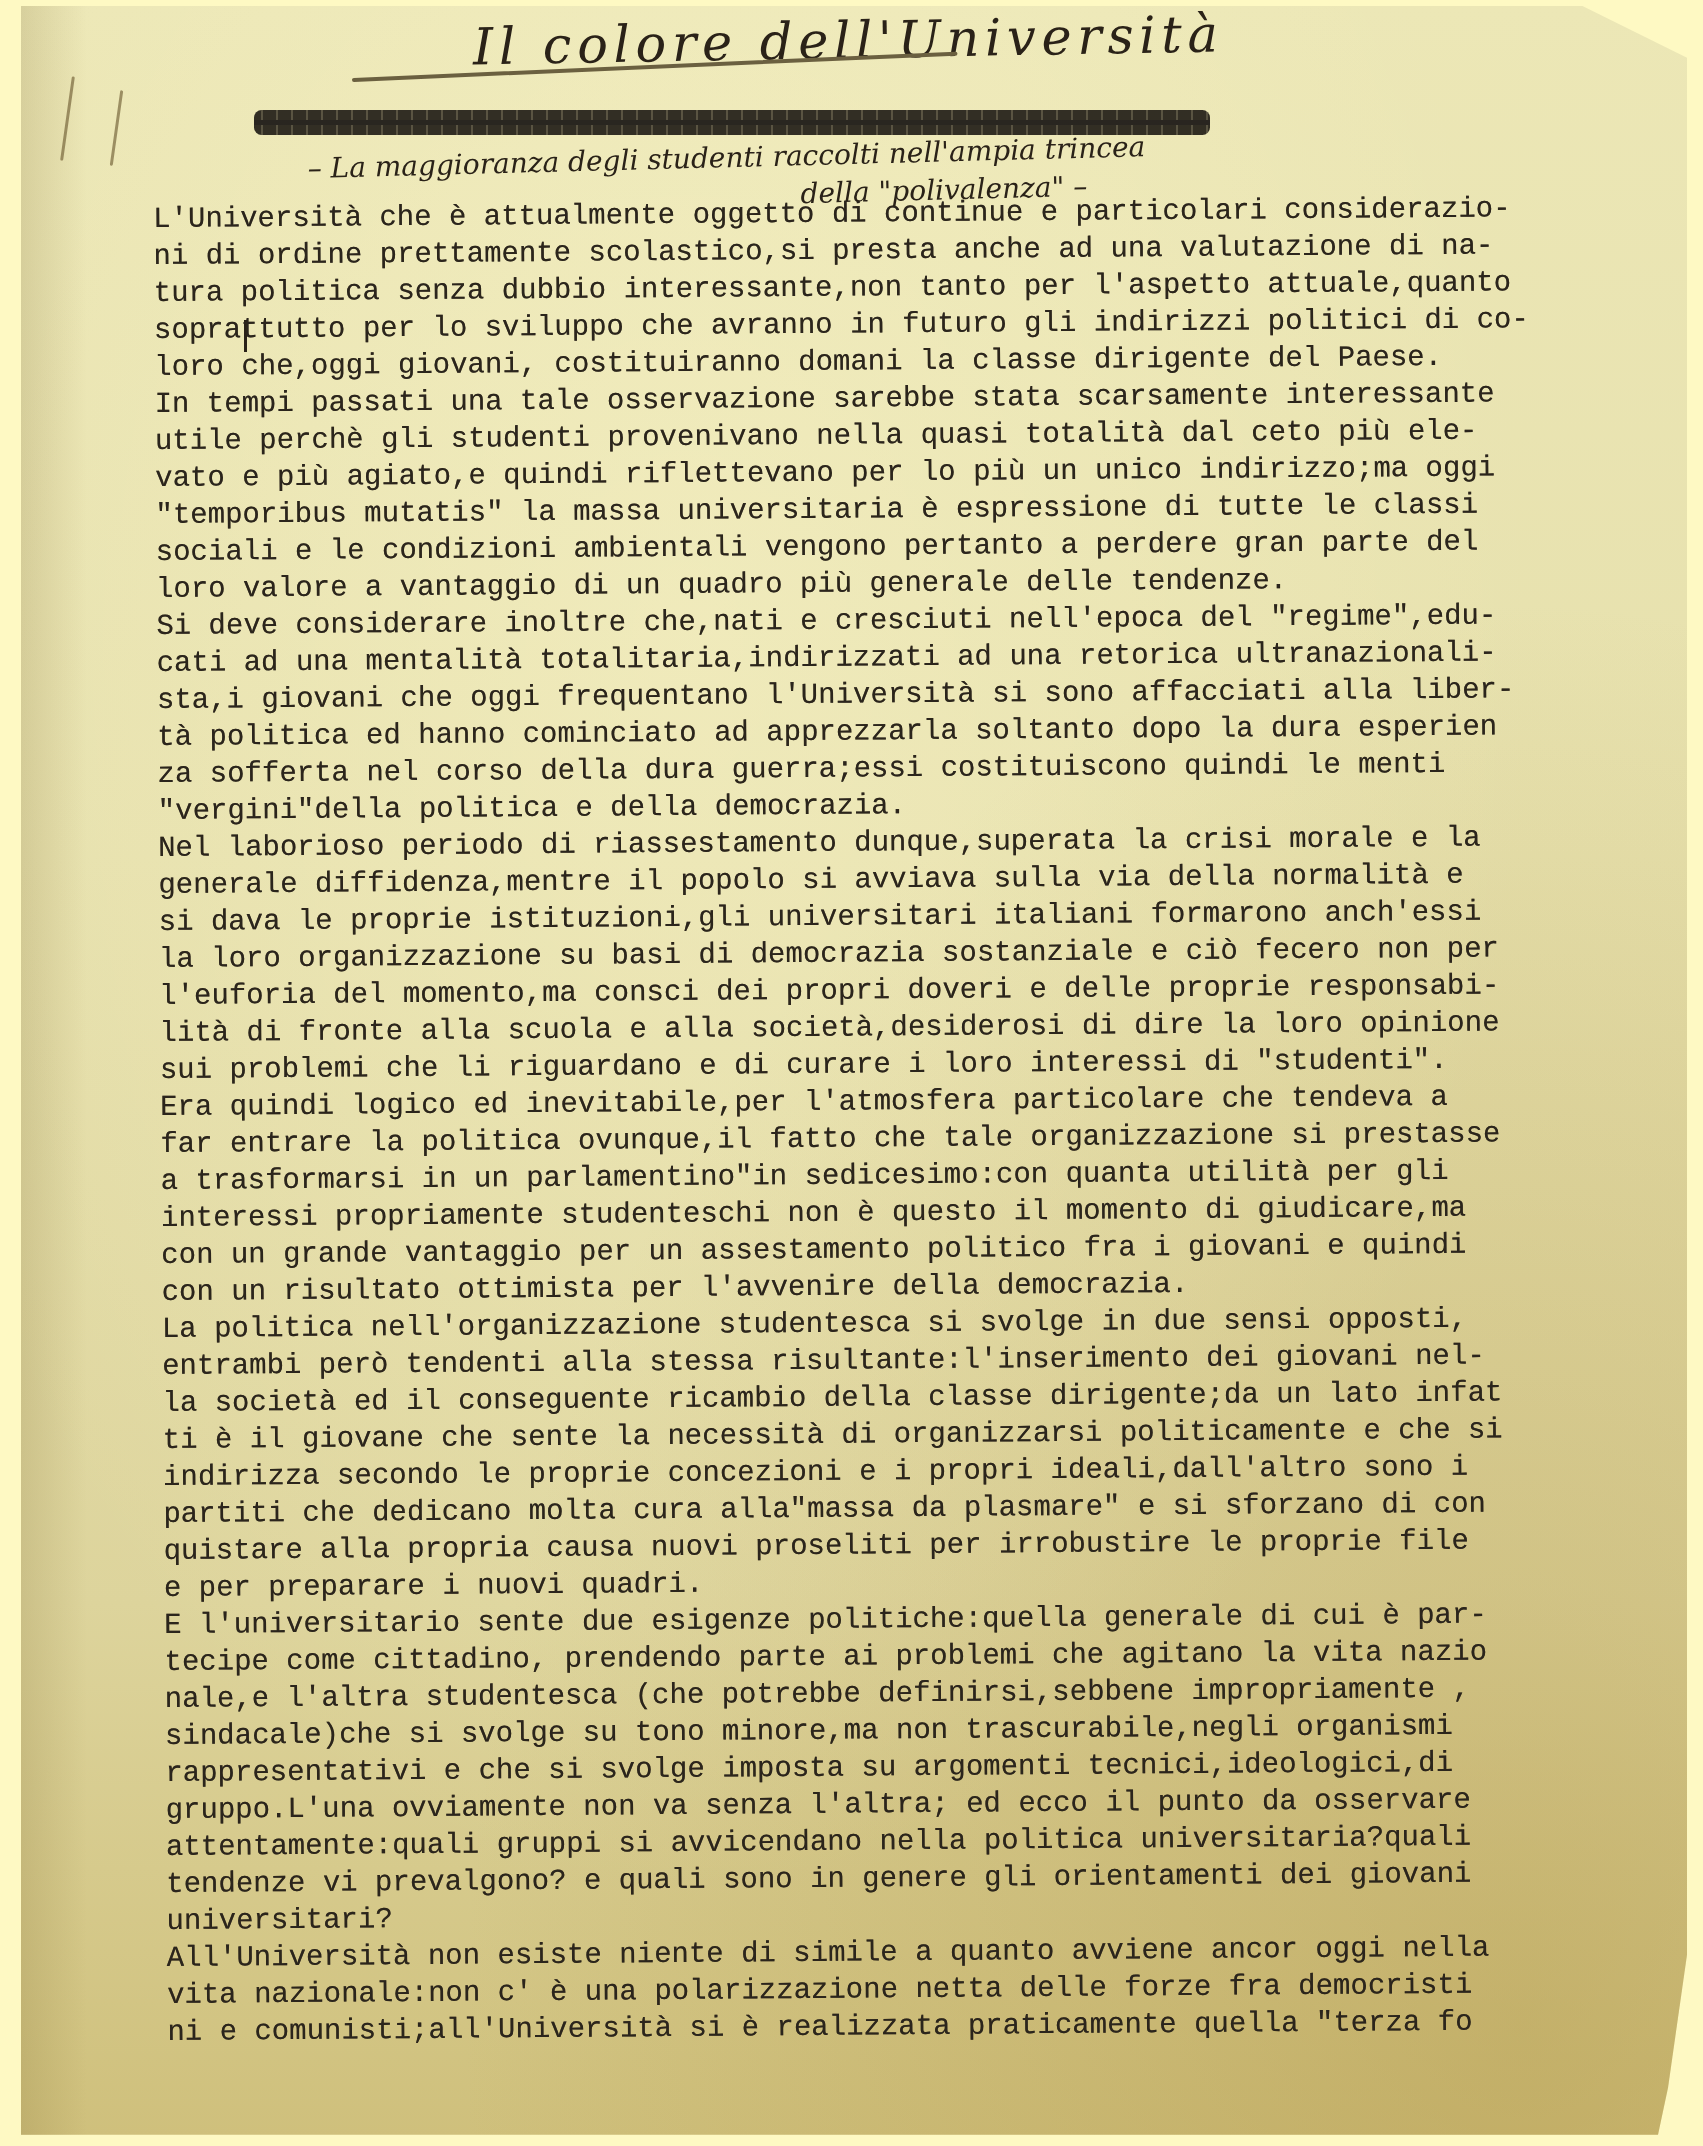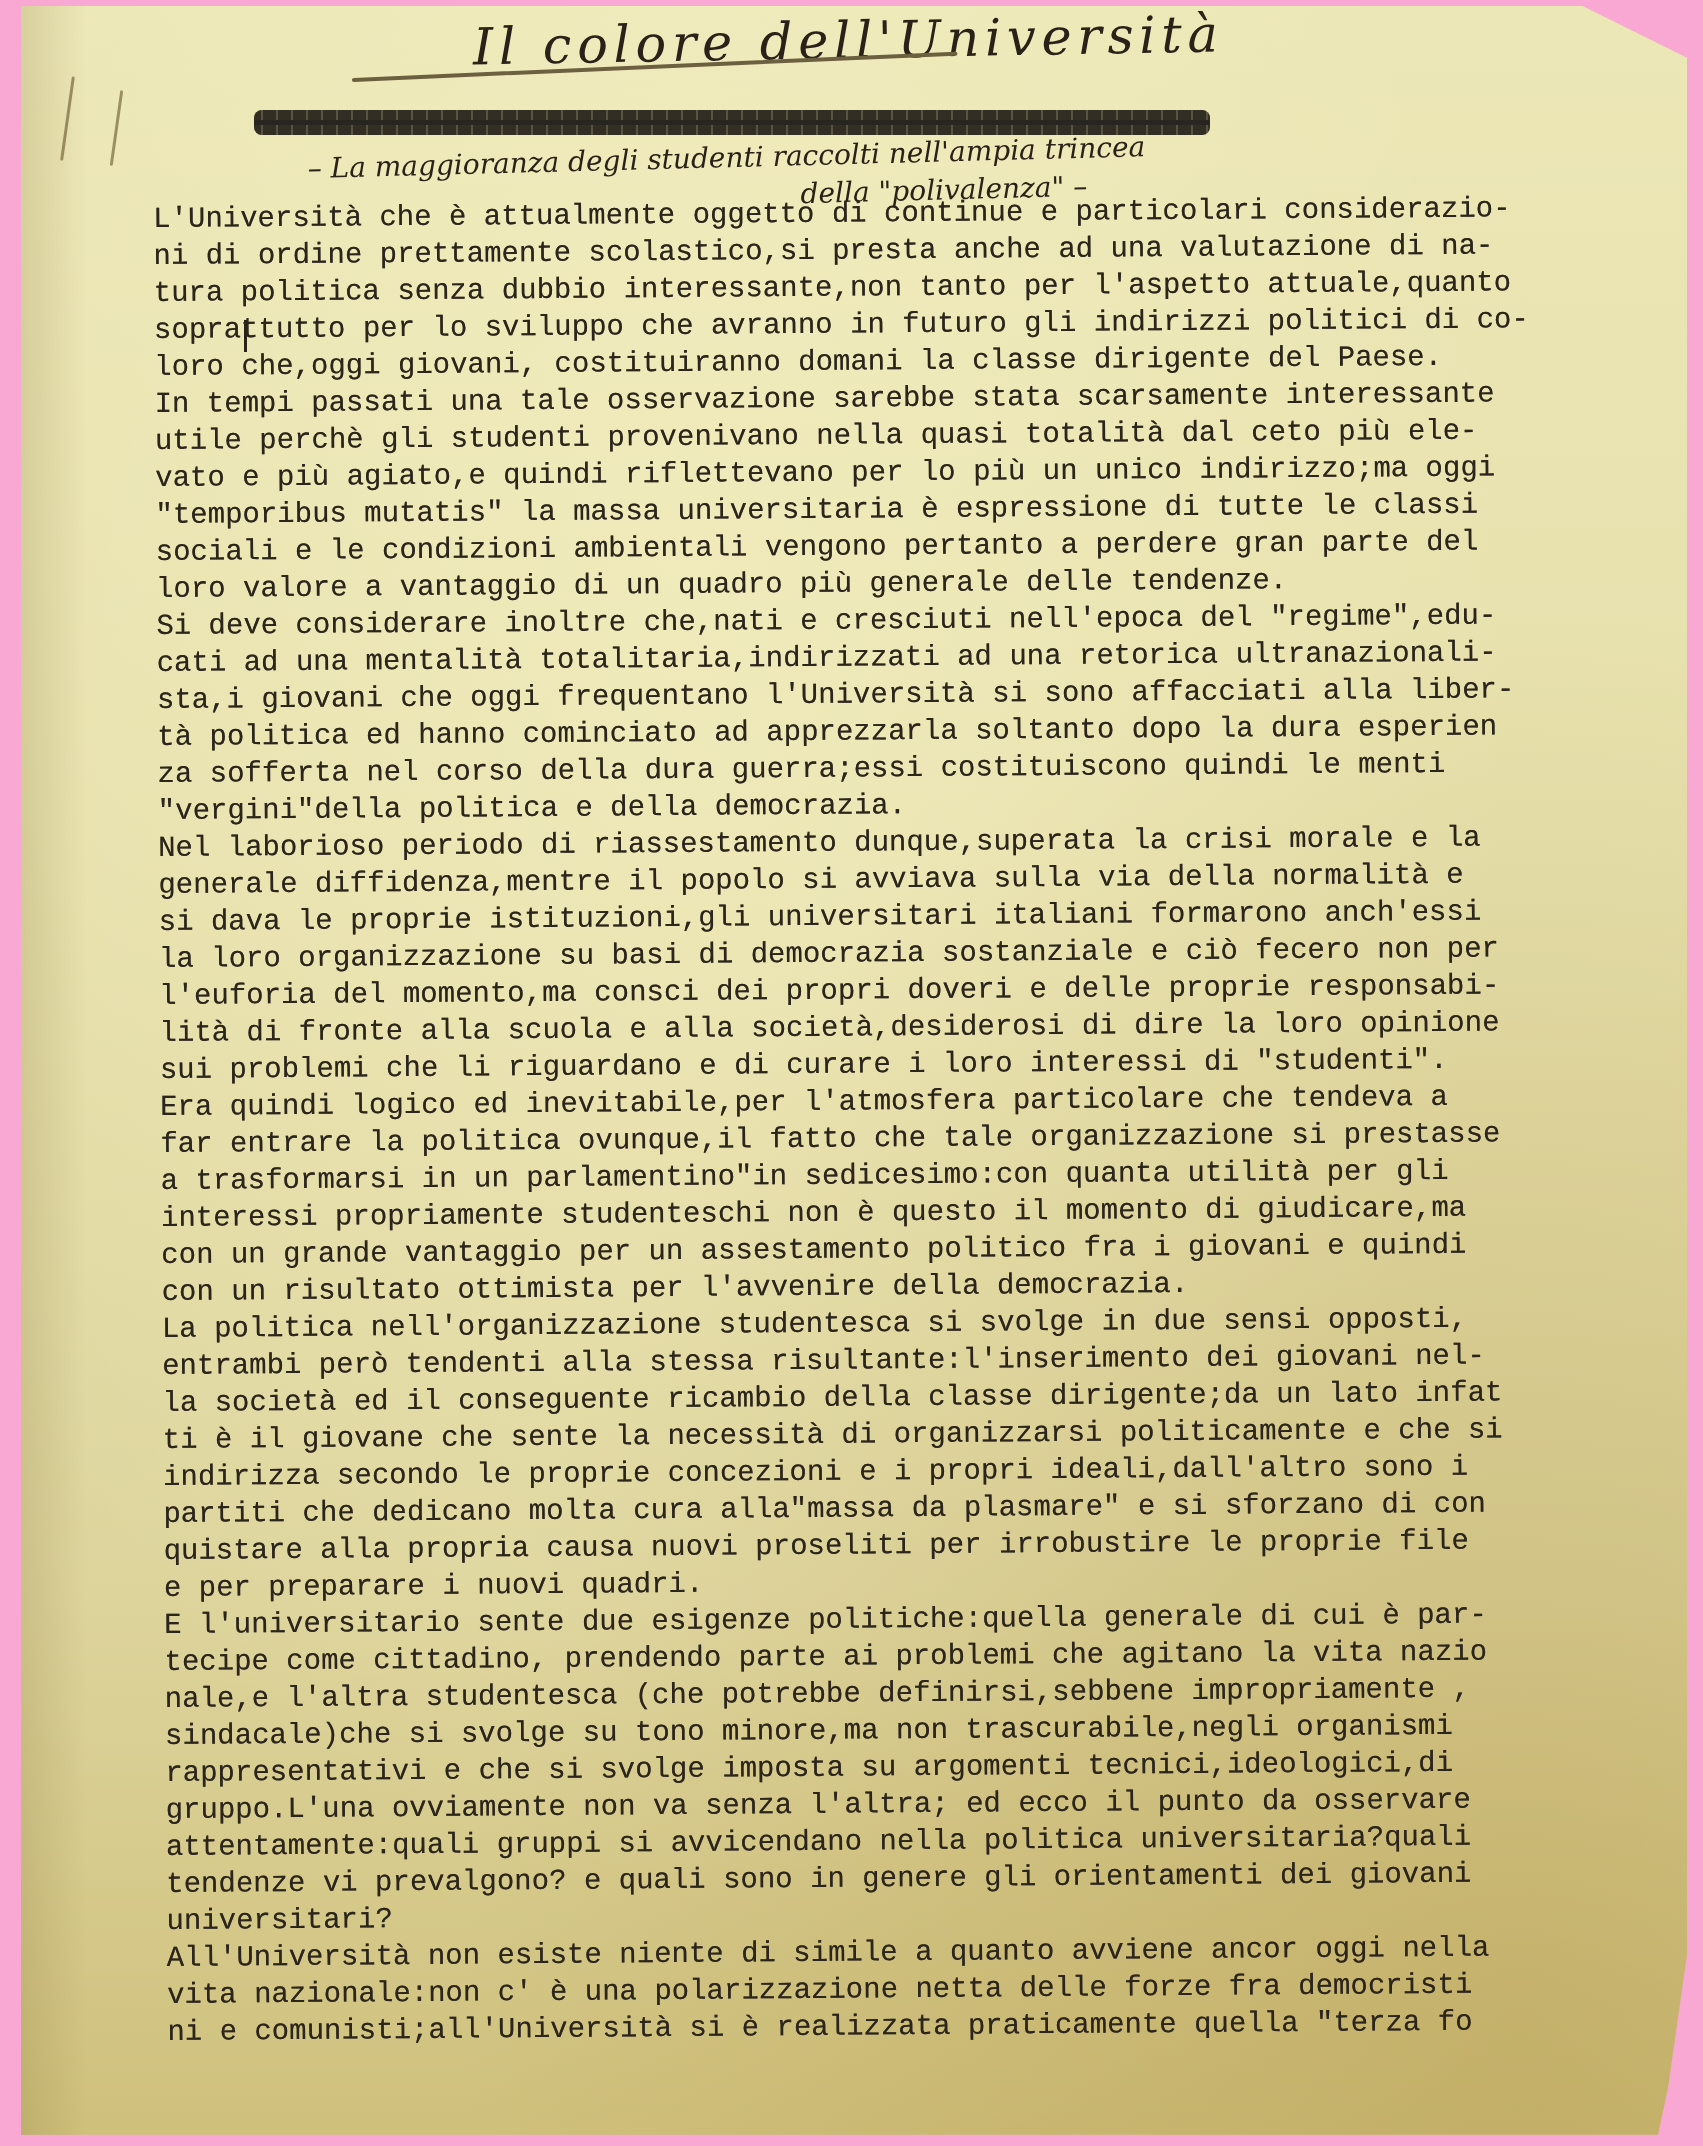--- a/index.html
+++ b/index.html
@@ -7,21 +7,21 @@
       padding: 0;
       width: 1703px;
       height: 2146px;
       background: #0d0a08;
       overflow: hidden;
     }
     .scan {
       position: relative;
       width: 1703px;
       height: 2146px;
-      background: #f9a8d4;
+      background: #fef9c3;
     }
     .paper {
       position: absolute;
       left: 21px;
       top: 5.7px;
       width: 1666px;
       height: 2129px;
       background:
         radial-gradient(ellipse at 40% 30%, rgba(255,250,210,0.35), rgba(0,0,0,0) 60%),
         radial-gradient(ellipse at 90% 95%, rgba(170,140,60,0.35), rgba(0,0,0,0) 50%),

